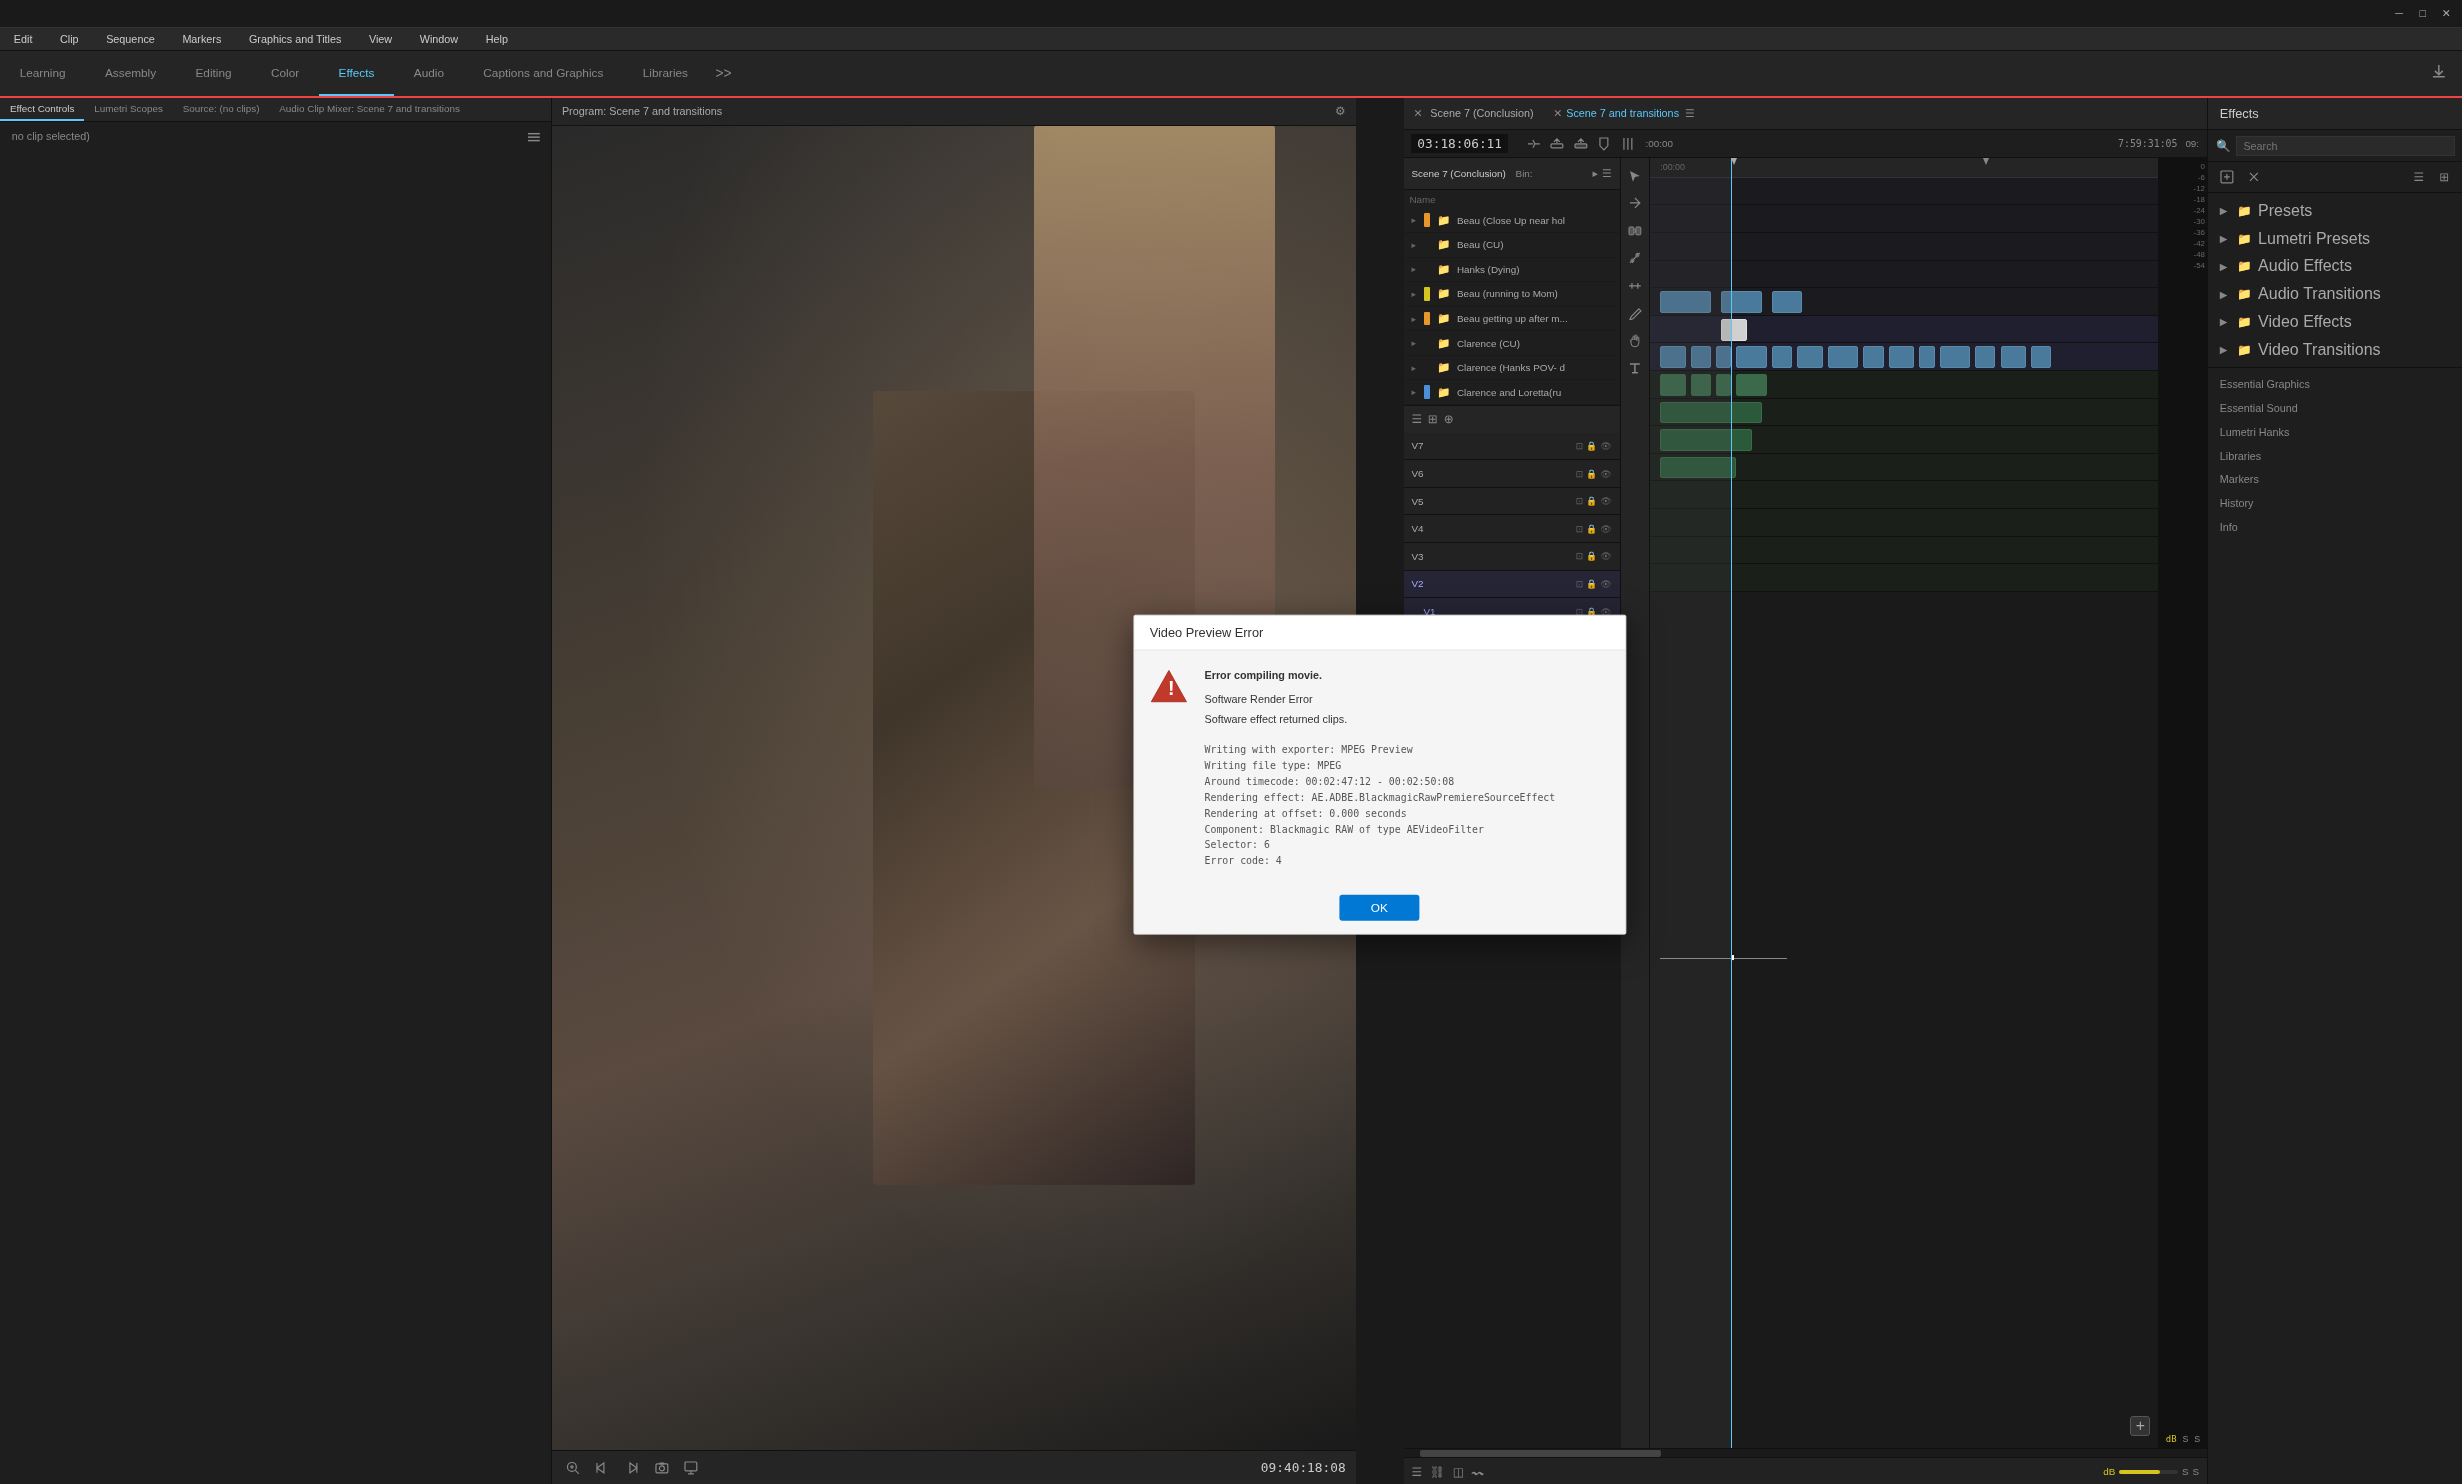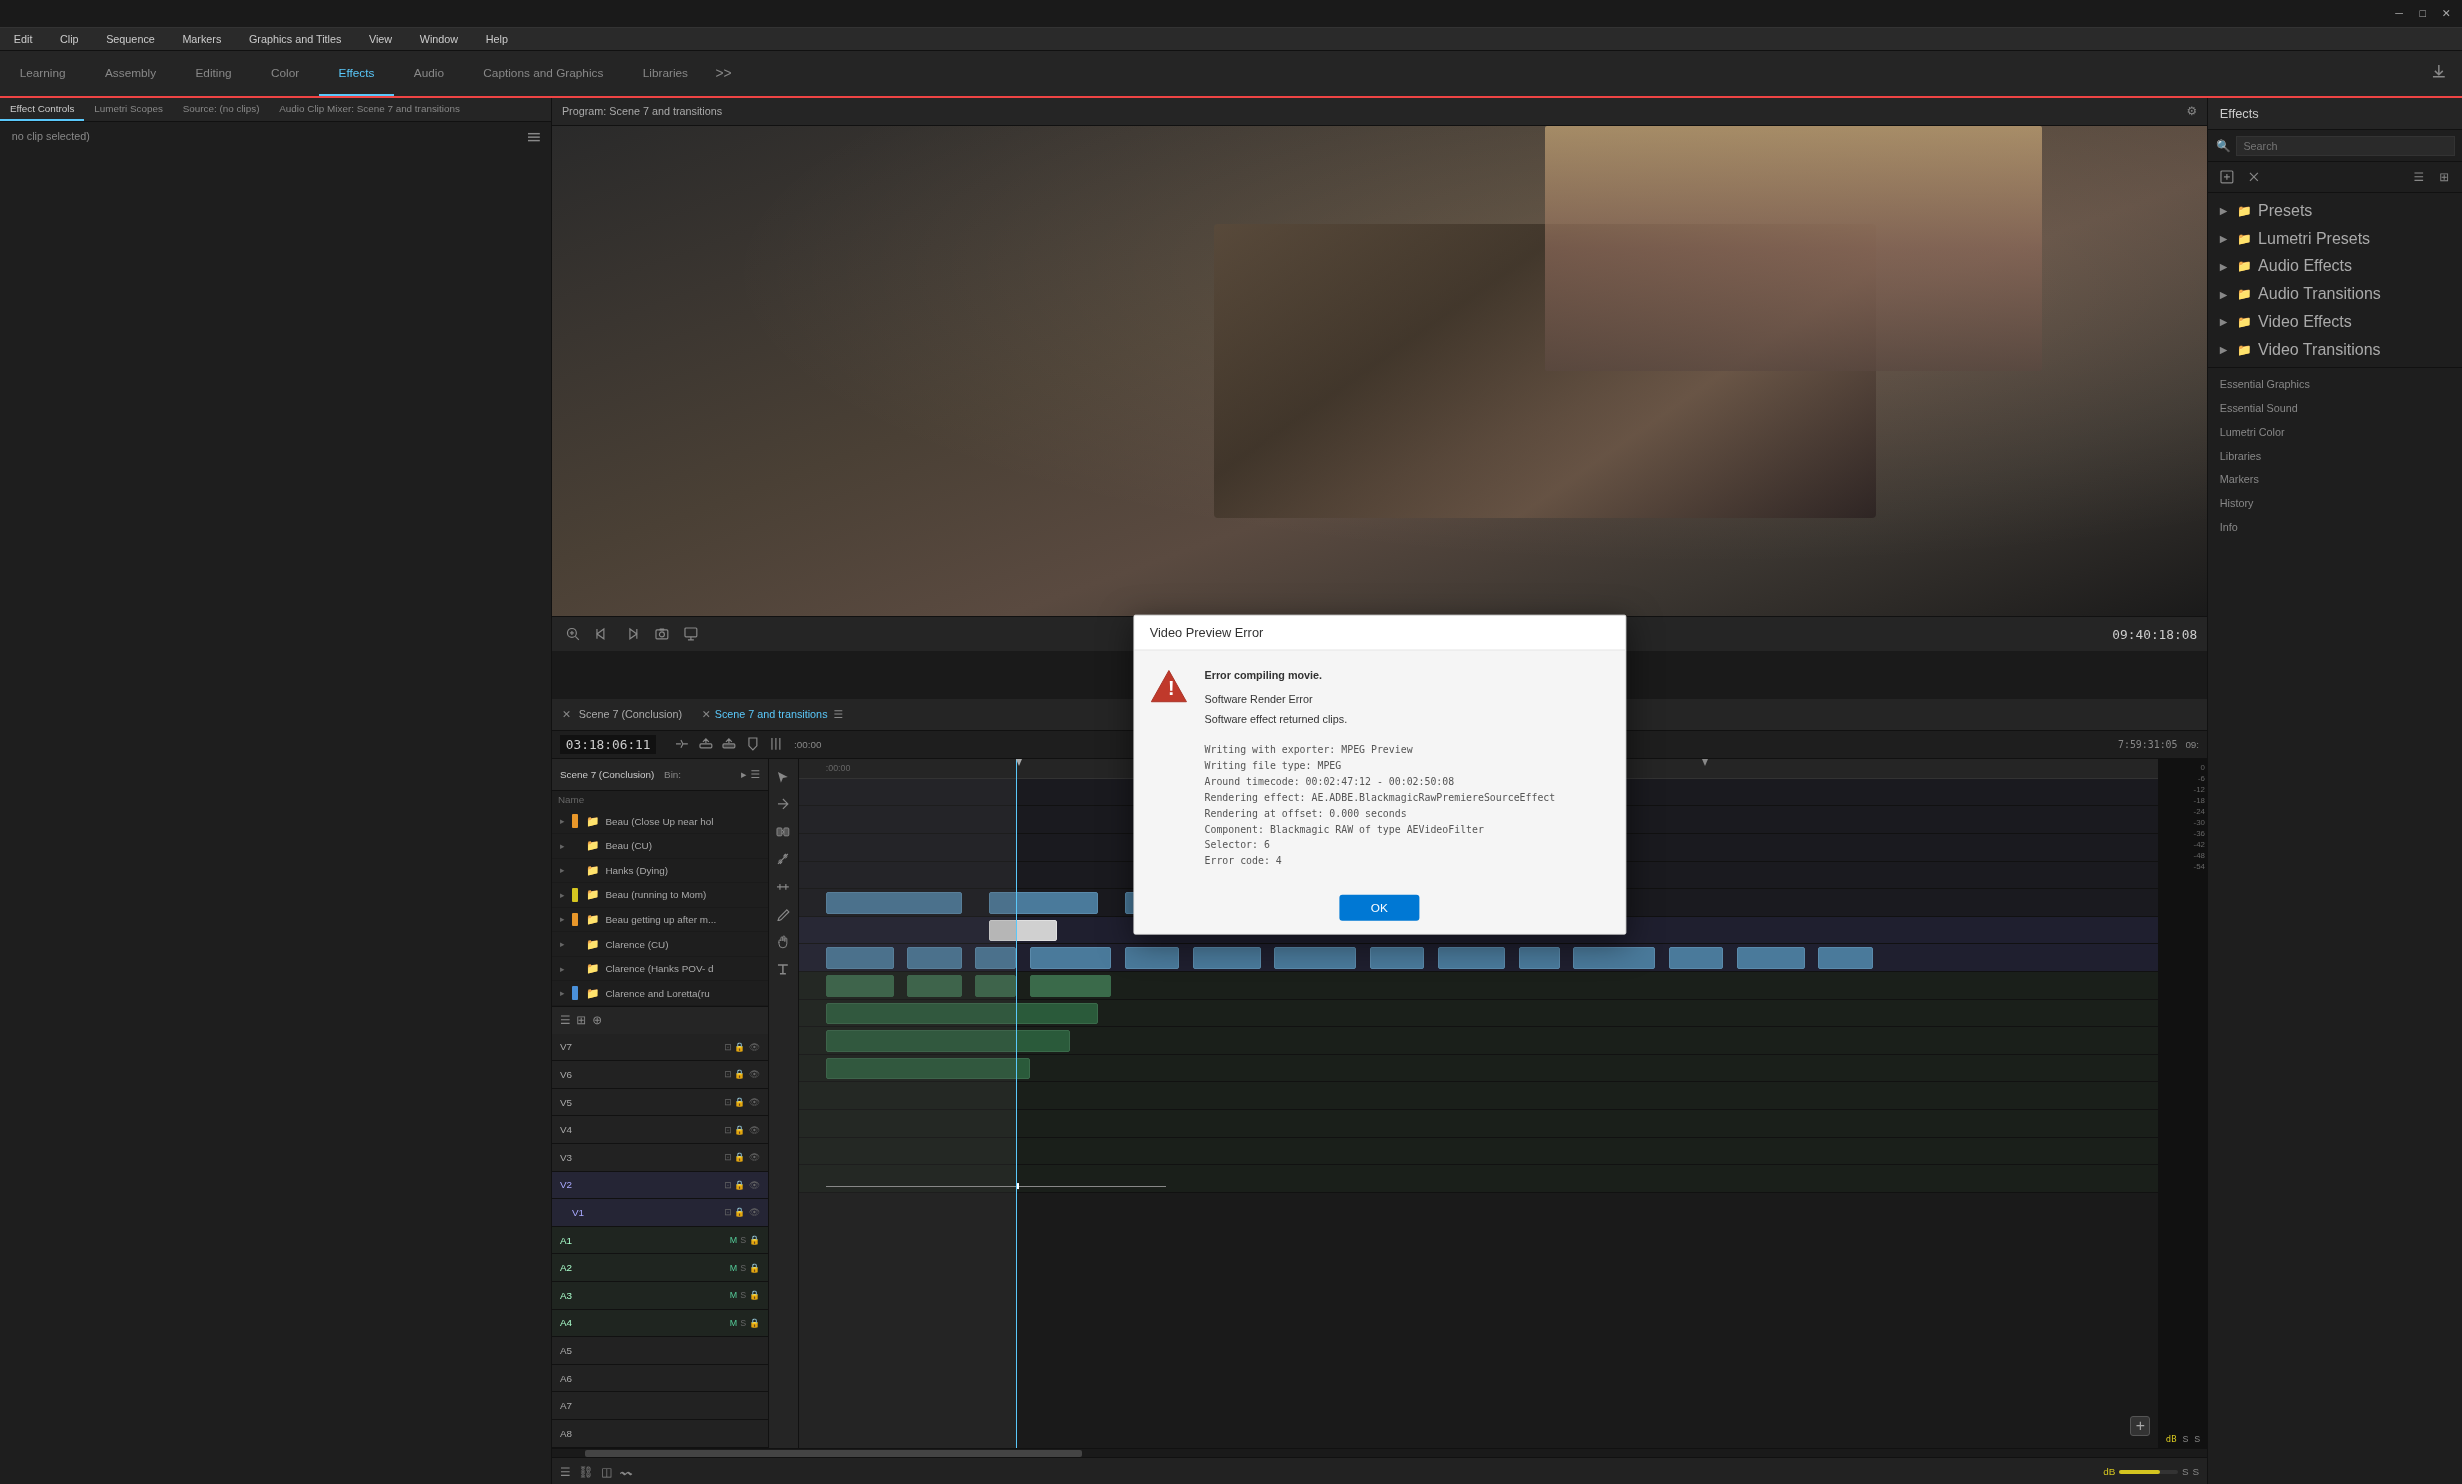--- a/index.html
+++ b/index.html
@@ -114,21 +114,21 @@
     #main-layout {
       display: flex;
       height: calc(1485px - 27.6px - 23.6px - 47px);
       width: 100%;
     }
 
     
     #center-area {
       flex: 1;
       display: flex;
-      flex-direction: column;
+      flex-direction: row;
       gap: 48px;
     }
     .monitor-header {
       height: 27.6px;
       background: #252525;
       display: flex;
       align-items: center;
       padding: 0 9.9px;
       font-size: 10.8px;
       color: #aaa;
@@ -1213,21 +1213,21 @@
       <div class="tree-item">
         <span class="chevron">▶</span>
         <span class="folder-icon">📁</span>
         <span class="item-label">Video Transitions</span>
       </div>
 
       <div class="effects-divider"></div>
 
       <div class="effects-section">Essential Graphics</div>
       <div class="effects-section">Essential Sound</div>
-      <div class="effects-section">Lumetri Color</div>
+      <div class="effects-section">Lumetri Hanks</div>
       <div class="effects-section">Libraries</div>
       <div class="effects-section">Markers</div>
       <div class="effects-section">History</div>
       <div class="effects-section">Info</div>
     </div>
   </div>
 
 </div>
 
 <div id="error-dialog">

